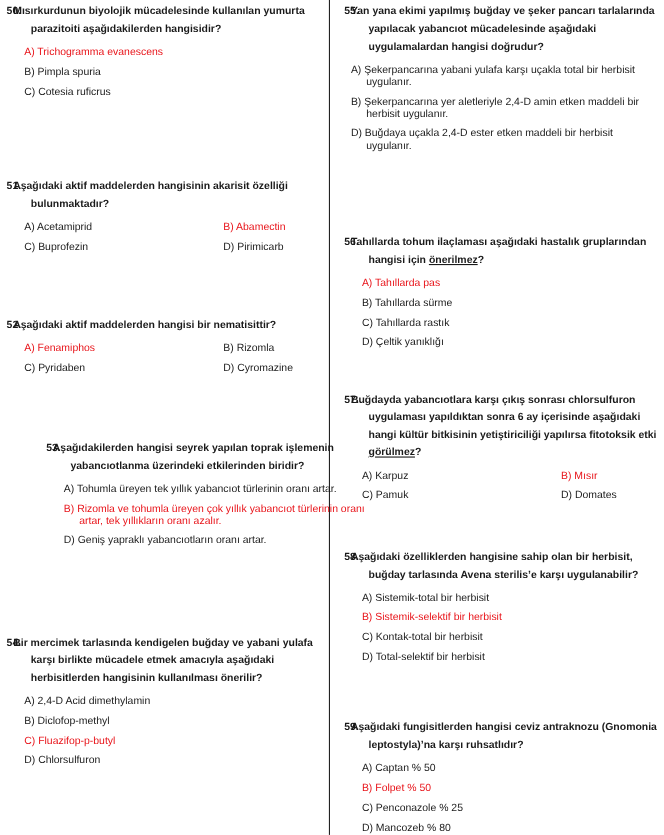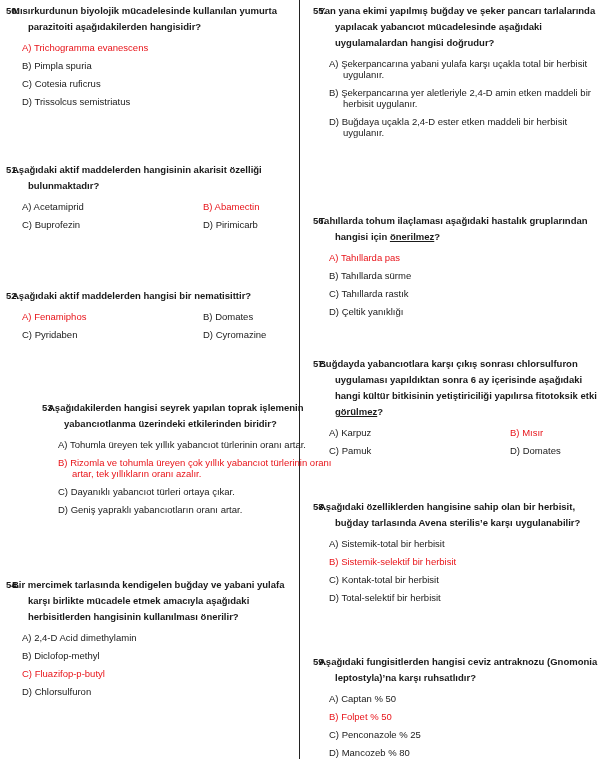--- a/index.html
+++ b/index.html
@@ -26,21 +26,20 @@
 
 <div class="q" style="left:6px; top:3px; width:285px;">
   <div class="qtitle">
     <span class="qnum">50.</span>
     <span class="qtext">Mısırkurdunun biyolojik mücadelesinde kullanılan yumurta parazitoiti aşağıdakilerden hangisidir?</span>
   </div>
   <div class="opts" style="margin-left:16px;">
     <div class="opt correct">A) Trichogramma evanescens</div>
     <div class="opt">B) Pimpla spuria</div>
     <div class="opt">C) Cotesia ruficrus</div>
-    <div class="opt">D) Trissolcus semistriatus</div>
   </div>
 </div>
 
 <div class="q" style="left:6px; top:162px; width:290px;">
   <div class="qtitle">
     <span class="qnum">51.</span>
     <span class="qtext">Aşağıdaki aktif maddelerden hangisinin akarisit özelliği bulunmaktadır?</span>
   </div>
   <div class="grid" style="margin-left:16px;">
     <div class="opt">A) Acetamiprid</div>
@@ -50,35 +49,34 @@
   </div>
 </div>
 
 <div class="q" style="left:6px; top:288px; width:290px;">
   <div class="qtitle">
     <span class="qnum">52.</span>
     <span class="qtext">Aşağıdaki aktif maddelerden hangisi bir nematisittir?</span>
   </div>
   <div class="grid" style="margin-left:16px;">
     <div class="opt correct">A) Fenamiphos</div>
-    <div class="opt">B) Domates</div>
+    <div class="opt">B) Rizomla</div>
     <div class="opt">C) Pyridaben</div>
     <div class="opt">D) Cyromazine</div>
   </div>
 </div>
 
 <div class="q" style="left:6px; top:400px; width:290px;margin-left:36px;">
   <div class="qtitle">
     <span class="qnum">53.</span>
     <span class="qtext">Aşağıdakilerden hangisi seyrek yapılan toprak işlemenin yabancıotlanma üzerindeki etkilerinden biridir?</span>
   </div>
   <div class="opts" style="margin-left:16px;">
     <div class="opt">A) Tohumla üreyen tek yıllık yabancıot türlerinin oranı artar.</div>
     <div class="opt correct">B) Rizomla ve tohumla üreyen çok yıllık yabancıot türlerinin oranı artar, tek yıllıkların oranı azalır.</div>
-    <div class="opt">C) Dayanıklı yabancıot türleri ortaya çıkar.</div>
     <div class="opt">D) Geniş yapraklı yabancıotların oranı artar.</div>
   </div>
 </div>
 
 <div class="q" style="left:6px; top:577px; width:285px;">
   <div class="qtitle">
     <span class="qnum">54.</span>
     <span class="qtext">Bir mercimek tarlasında kendigelen buğday ve yabani yulafa karşı birlikte mücadele etmek amacıyla aşağıdaki herbisitlerden hangisinin kullanılması önerilir?</span>
   </div>
   <div class="opts" style="margin-left:16px;">
@@ -87,21 +85,21 @@
     <div class="opt correct">C) Fluazifop-p-butyl</div>
     <div class="opt">D) Chlorsulfuron</div>
   </div>
 </div>
 
 <div class="q" style="left:313px; top:3px; width:285px;">
   <div class="qtitle">
     <span class="qnum">55.</span>
     <span class="qtext">Yan yana ekimi yapılmış buğday ve şeker pancarı tarlalarında yapılacak yabancıot mücadelesinde aşağıdaki uygulamalardan hangisi doğrudur?</span>
   </div>
-  <div class="opts" style="margin-left:16px;">
+  <div class="opts" style="margin-left:6px;">
     <div class="opt">A) Şekerpancarına yabani yulafa karşı uçakla total bir herbisit uygulanır.</div>
     <div class="opt">B) Şekerpancarına yer aletleriyle 2,4-D amin etken maddeli bir herbisit uygulanır.</div>
     <div class="opt">D) Buğdaya uçakla 2,4-D ester etken maddeli bir herbisit uygulanır.</div>
   </div>
 </div>
 
 <div class="q" style="left:313px; top:213px; width:285px;">
   <div class="qtitle">
     <span class="qnum">56.</span>
     <span class="qtext"><span>Tahıllarda tohum ilaçlaması aşağıdaki hastalık gruplarından hangisi için </span><u>önerilmez</u><span>?</span></span>

